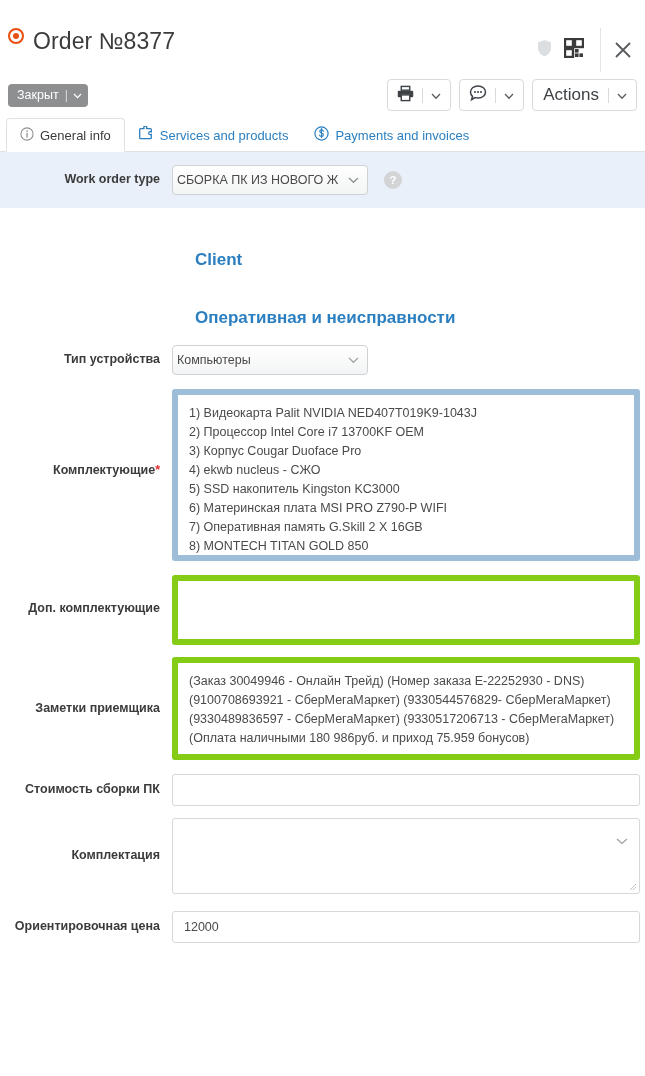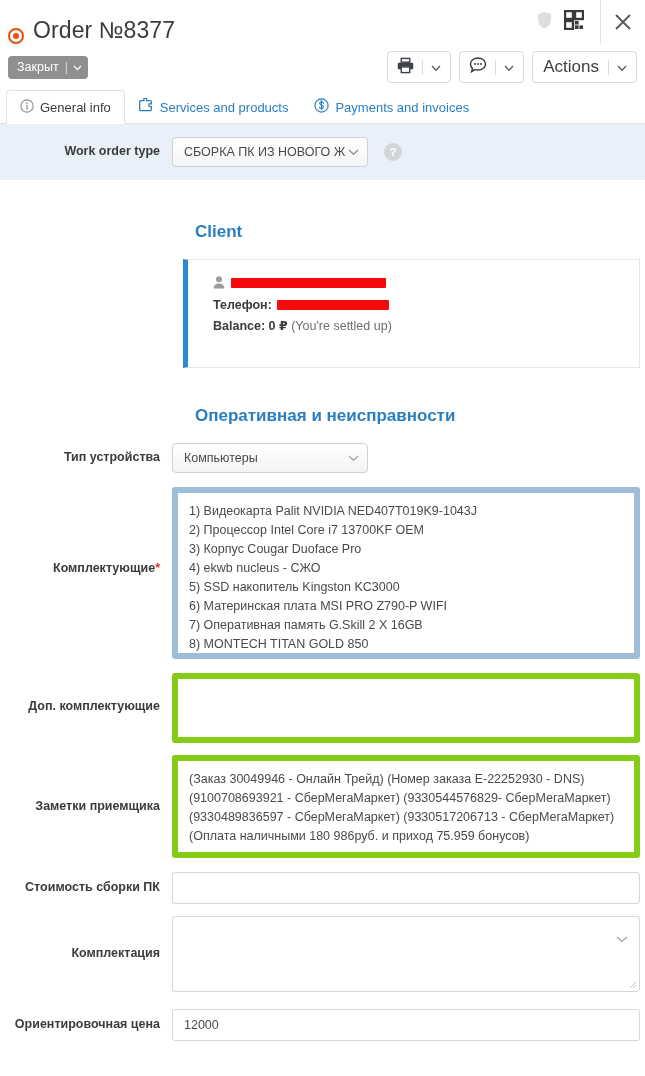--- a/index.html
+++ b/index.html
@@ -11,22 +11,23 @@
     color: #333333;
     overflow: hidden;
   }
   .page { position: relative; width: 645px; height: 1076px; background: #fff; }
 
   
   .titlebar {
     position: relative;
     height: 44px;
     display: flex;
-    align-items: flex-end;
+    align-items: flex-start;
     padding: 0 0 0 8px;
+    margin-top: 28px;
   }
   .status-dot-icon {
     width: 16px; height: 16px;
     border-radius: 50%;
     border: 2.5px solid #e8500e;
     display: inline-flex; align-items: center; justify-content: center;
     margin-right: 9px;
     flex: 0 0 auto;
   }
   .status-dot-icon i {
@@ -149,21 +150,21 @@
     line-height: 1.25;
   }
   .req { color: #e02d2d; font-weight: bold; }
   .select-box {
     border: 1px solid #cfd1d3;
     background: linear-gradient(#ffffff, #f3f4f5);
     border-radius: 4px;
     height: 30px;
     width: 196px;
     display: flex; align-items: center;
-    padding: 0 8px 0 11px;
+    padding: 0 8px 0 4px;
     font-size: 12.5px;
     color: #4a4a4a;
     cursor: pointer;
     overflow: hidden;
     white-space: nowrap;
   }
   .select-box .val { flex: 1 1 auto; overflow: hidden; text-overflow: clip; }
   .help-icon {
     width: 18px; height: 18px;
     border-radius: 50%;
@@ -382,40 +383,20 @@
         <svg width="11" height="7" viewBox="0 0 11 7">
             <path d="M1 1 L5.5 5.3 L10 1" stroke="#8b8f92" stroke-width="1.2" fill="none"></path>
           </svg>
       </span>
     </div>
     <div class="help-icon">?</div>
   </div>
 
   <div class="section-title">Client</div>
 
-  <div class="client-card">
-    <div class="client-row">
-      <span class="person-icon">
-        <svg width="12" height="13" viewBox="0 0 12 13">
-          <circle cx="6" cy="3.3" r="3" fill="#9a9da0"></circle>
-          <path d="M0.6 12.5 C0.6 9.2 3 7.4 6 7.4 C9 7.4 11.4 9.2 11.4 12.5 Z" fill="#9a9da0"></path>
-        </svg>
-      </span>
-      <span class="redact" style="width:155px;height:10px;margin-top:-2px;"></span>
-    </div>
-    <div class="client-row">
-      <span class="bold">Телефон:</span>
-      <span class="redact" style="width:112px;height:10px;margin-left:5px;"></span>
-    </div>
-    <div class="client-row">
-      <span class="bold">Balance:</span>&nbsp;
-      <span class="bold">0 ₽</span>&nbsp;
-      <span class="muted">(You're settled up)</span>
-    </div>
-  </div>
 
   <div class="section-title" style="padding-top:26px;">Оперативная и неисправности</div>
 
   <div class="field-row" style="margin-top:17px;">
     <div class="form-label">Тип устройства</div>
     <div class="select-box">
       <span class="val">Компьютеры</span>
       <span>
         <svg width="11" height="7" viewBox="0 0 11 7">
             <path d="M1 1 L5.5 5.3 L10 1" stroke="#a2a6a9" stroke-width="1.2" fill="none"></path>

